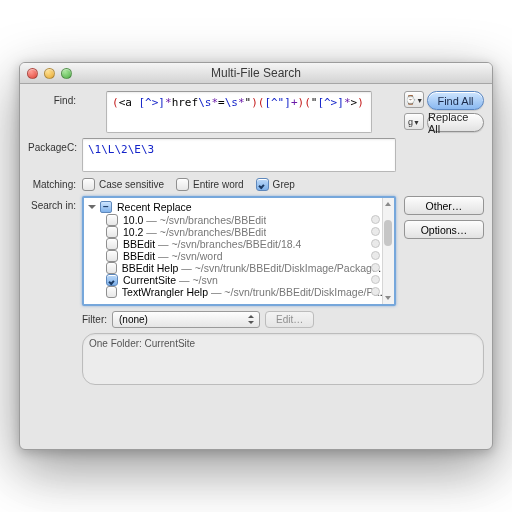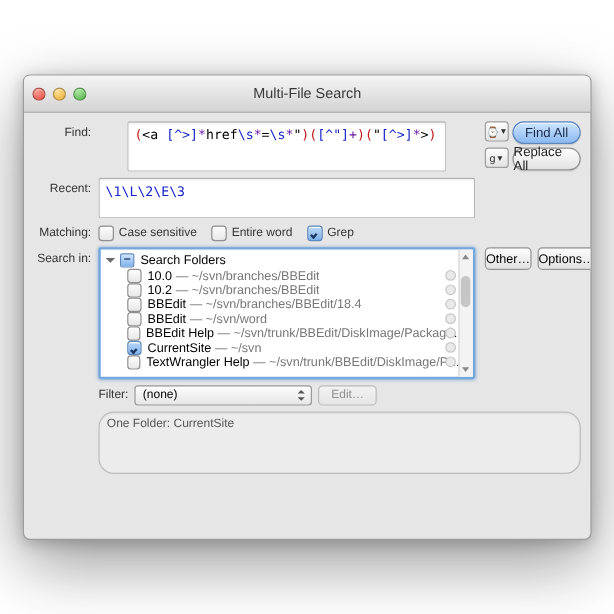--- a/index.html
+++ b/index.html
@@ -14,21 +14,21 @@
     filter: drop-shadow(0 18px 28px rgba(0,0,0,.35)) drop-shadow(0 3px 6px rgba(0,0,0,.25));
   }
   .window {
     width: 474px; height: 388px;
     border-radius: 6px;
     overflow: hidden;
     background: #e6e6e6;
     border: 1px solid #9c9c9c;
   }
   .titlebar {
-    height: 31px;
+    height: 21px;
     background: linear-gradient(#f5f5f5, #d3d3d3);
     border-bottom: 1px solid #a6a6a6;
     display: flex; align-items: center;
     position: relative;
   }
   .traffic { position: absolute; left: 7px; display: flex; gap: 6px; }
   .tl { width: 11px; height: 11px; border-radius: 50%; border: 1px solid rgba(0,0,0,.25); box-shadow: inset 0 1px 1px rgba(255,255,255,.5);}
   .red { background: radial-gradient(circle at 35% 30%, #ff9b92, #e0453a);}
   .yel { background: radial-gradient(circle at 35% 30%, #ffe08e, #e6a832);}
   .grn { background: radial-gradient(circle at 35% 30%, #a7e79b, #4fae45);}
@@ -133,21 +133,21 @@
   .treeline { position:relative; }
   .scrollbar {
     position:absolute; right:0; top:0; bottom:0; width:12px;
     background:#f3f3f3; border-left:1px solid #d6d6d6;
   }
   .scrollthumb{ position:absolute; right:2px; top:22px; width:8px; height:26px; background:#c6c6c6;border-radius:4px;}
   .scrollarrow { position:absolute; right:0; width:12px;height:12px; display:flex;align-items:center;justify-content:center;}
   .scrollarrow.up{top:0;} .scrollarrow.down{bottom:0;}
   .sa{ width:0;height:0;border-left:3px solid transparent;border-right:3px solid transparent;}
   .sa.u{border-bottom:4px solid #8a8a8a;} .sa.d{border-top:4px solid #8a8a8a;}
-  .sidebtns { width:80px; margin-left:8px; display:flex; flex-direction:row; gap:5px;}
+  .sidebtns { width:80px; margin-left:8px; display:flex; flex-direction:column; gap:5px;}
   .sidebtn {
     height: 19px;
     background: linear-gradient(#fdfdfd,#e2e2e2);
     border:1px solid #949494;
     border-radius: 4px;
     font-size:10.5px; display:flex;align-items:center;justify-content:center;
   }
   .filterrow { display:flex; align-items:center; margin: 1px 0 5px 54px;}
   .filterlabel { margin-right:5px; color:#333;}
   .popup {
@@ -216,21 +216,21 @@
           <div class="tinybtn">
             <span>g</span>
                 <span class="icochev"> ▼</span>
           </div>
           <div class="btn" style="flex:1">Replace All</div>
         </div>
       </div>
     </div>
 
     <div class="row">
-      <div class="labelcol">Recent:</div>
+      <div class="labelcol">PackageC:</div>
       <div class="textarea replbox">\1\L\2\E\3</div>
       <div style="width:80px;margin-left:8px"></div>
     </div>
 
     <div class="matchrow">
       <div class="labelcol" style="padding-top:0">Matching:</div>
       <label class="checklabel">
         <span class="chk" id="chk-cs"></span>
             <span>Case sensitive</span>
       </label>
@@ -243,21 +243,21 @@
             <span>Grep</span>
       </label>
     </div>
 
     <div class="searchin">
       <div class="labelcol">Search in:</div>
       <div class="treebox">
         <div class="treehead treeline">
           <span class="disctri"></span>
           <span class="minus">−</span>
-          <span>Search Folders</span>
+          <span>Recent Replace</span>
         </div>
         <div class="treelist" id="treelist">
               <div class="treeitem treeline">
                 <span class="chk"></span>
                 <span class="txt">10.0 <span class="path">— ~/svn/branches/BBEdit</span></span>
                 <span class="rowcircle" style="top: 1px;"></span>
               </div>
               <div class="treeitem treeline">
                 <span class="chk"></span>
                 <span class="txt">10.2 <span class="path">— ~/svn/branches/BBEdit</span></span>

